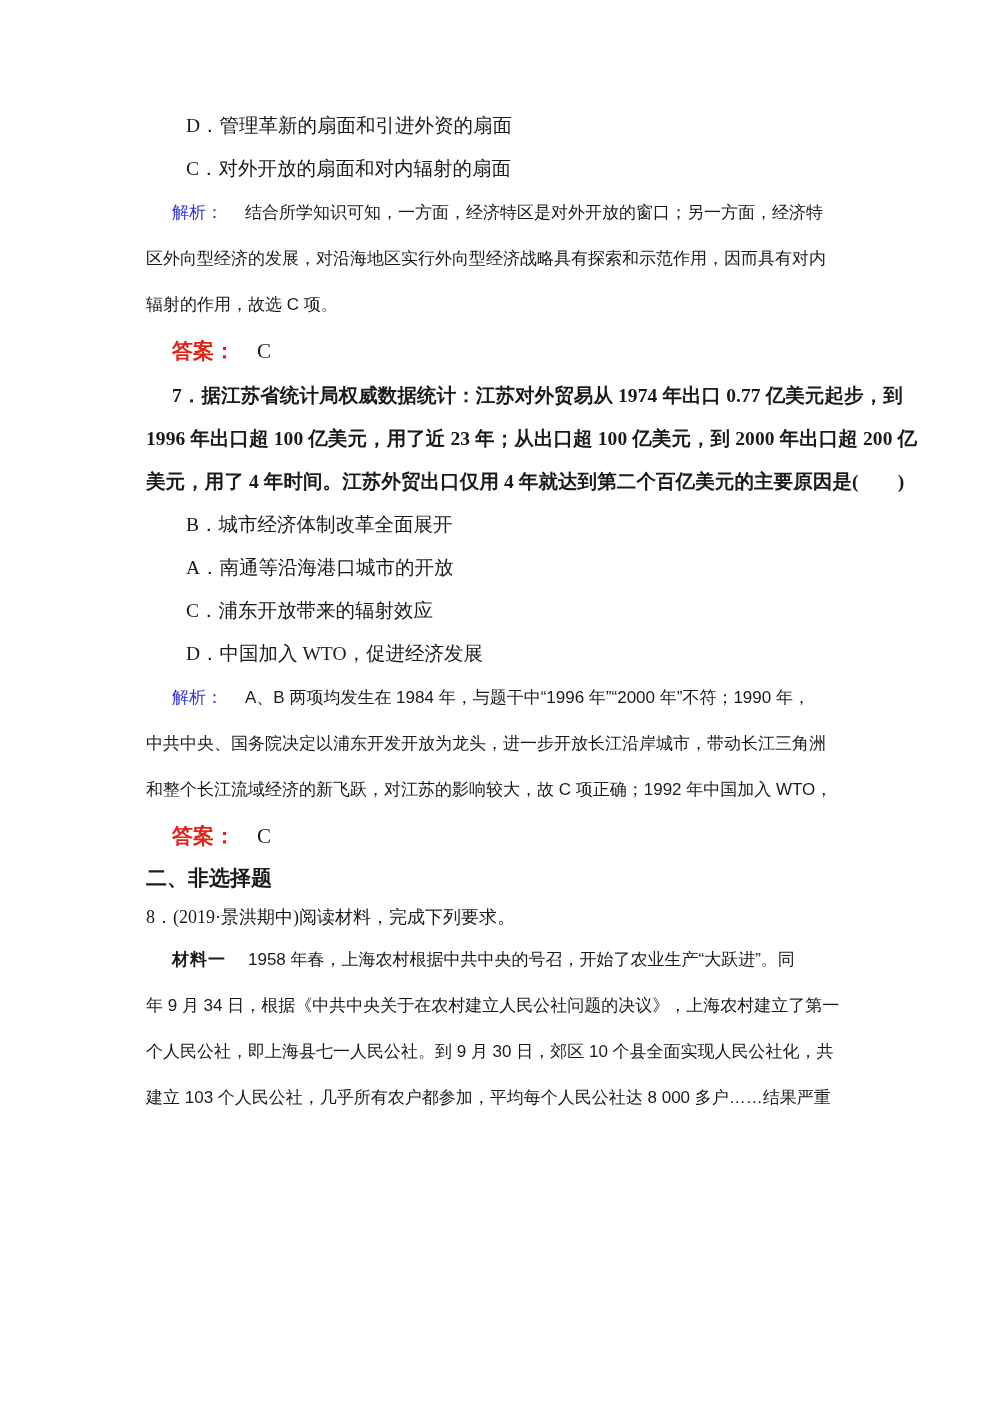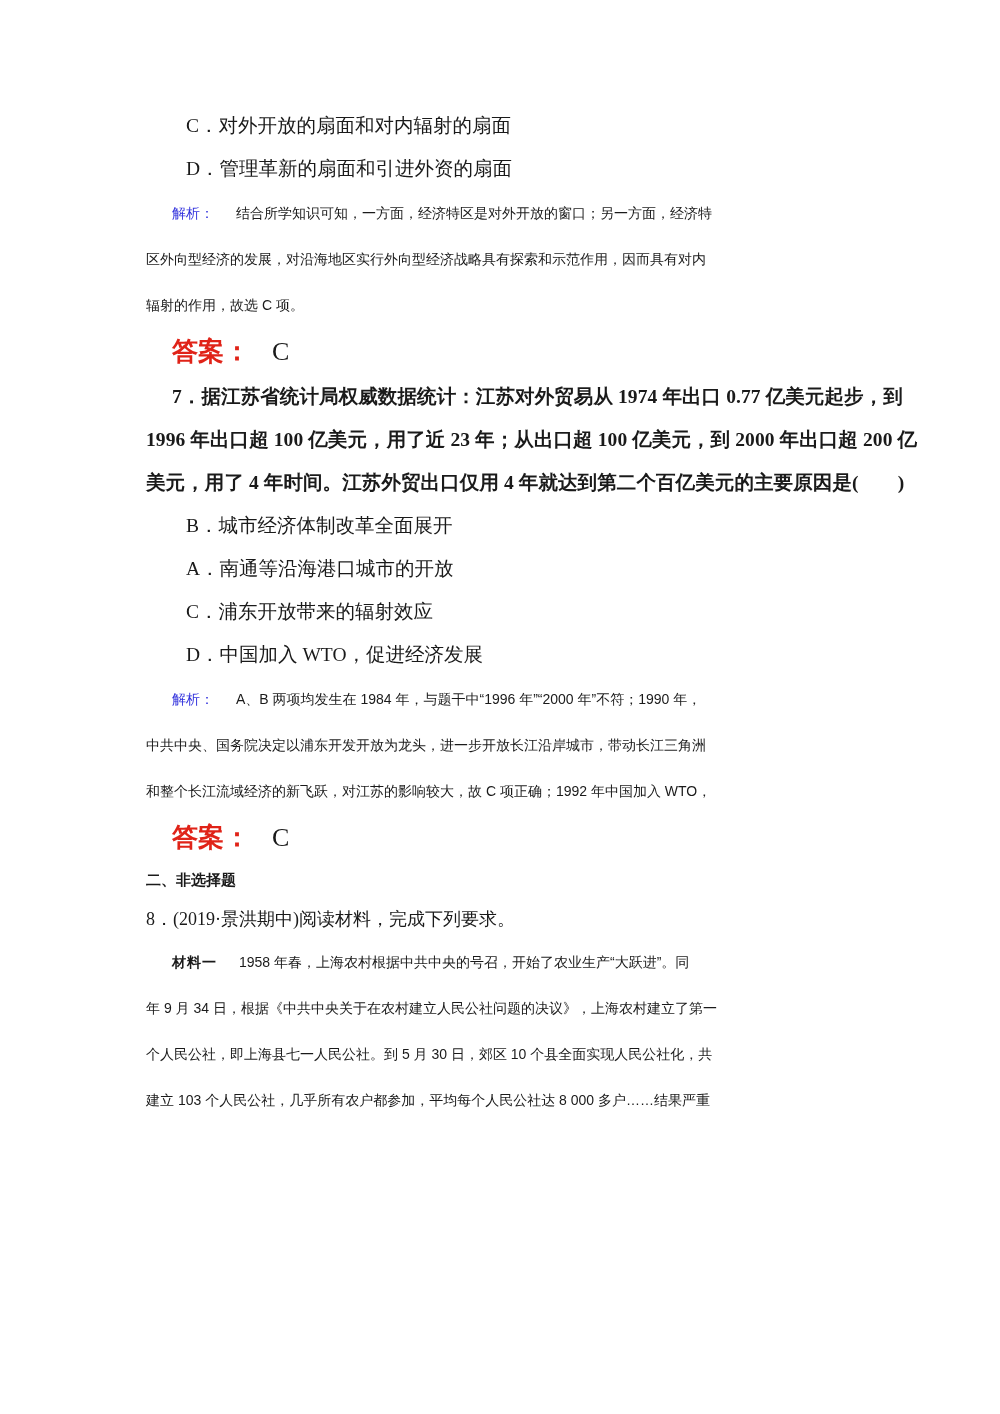--- a/index.html
+++ b/index.html
@@ -36,50 +36,50 @@
   .opt {
     font-size: 19.5px;
     line-height: 43px;
     padding-left: 40px;
     white-space: nowrap;
   }
 
   
   .hei {
     font-family: "Liberation Sans", "DejaVu Sans", sans-serif;
-    font-size: 14px;
+    font-size: 17px;
     line-height: 46px;
     text-align: justify;
     text-justify: inter-ideograph;
   }
   .label-jiexi {
     color: #3333dd;
     font-family: "Liberation Sans", "DejaVu Sans", sans-serif;
     font-weight: normal;
   }
   .label-daan {
     color: #e02318;
     font-family: "Liberation Sans", "DejaVu Sans", sans-serif;
     font-weight: bold;
   }
   .daan-line {
-    font-size: 26px;
+    font-size: 21px;
     line-height: 46px;
     padding-left: 26px;
     white-space: nowrap;
   }
   .daan-val {
     font-family: "Liberation Serif", serif;
     color: #1a1a1a;
     padding-left: 22px;
   }
   .sec-head {
     font-family: "Liberation Sans", "DejaVu Sans", sans-serif;
     font-weight: bold;
-    font-size: 15px;
+    font-size: 21px;
     line-height: 38px;
     white-space: nowrap;
   }
   .q-head {
     font-size: 18px;
     line-height: 40px;
     white-space: nowrap;
   }
   .mat-label {
     font-family: "Liberation Sans", "DejaVu Sans", sans-serif;
@@ -87,22 +87,22 @@
     letter-spacing: 1px;
   }
   .nowrap { white-space: nowrap; }
 </style>
 </head>
 <body>
 
 <div id="page">
   <div class="doc-body">
 
+    <div class="opt">D．管理革新的扇面和引进外资的扇面</div>
     <div class="opt">C．对外开放的扇面和对内辐射的扇面</div>
-    <div class="opt">D．管理革新的扇面和引进外资的扇面</div>
 
     <div class="hei">
       <div class="indent-1 nowrap">
         <span class="label-jiexi">解析：</span><span style="display:inline-block;width:22px;"></span><span>结合所学知识可知，一方面，经济特区是对外开放的窗口；另一方面，经济特</span>
       </div>
       <div>区外向型经济的发展，对沿海地区实行外向型经济战略具有探索和示范作用，因而具有对内</div>
       <div>辐射的作用，故选 C 项。</div>
     </div>
 
     <div class="daan-line">
@@ -134,19 +134,19 @@
 
     <div class="sec-head">二、非选择题</div>
 
     <div class="q-head">8．(2019·景洪期中)阅读材料，完成下列要求。</div>
 
     <div class="hei">
       <div class="indent-1 nowrap">
         <span class="mat-label">材料一</span><span style="display:inline-block;width:22px;"></span><span>1958 年春，上海农村根据中共中央的号召，开始了农业生产“大跃进”。同</span>
       </div>
       <div>年 9 月 34 日，根据《中共中央关于在农村建立人民公社问题的决议》，上海农村建立了第一</div>
-      <div>个人民公社，即上海县七一人民公社。到 5 月 30 日，郊区 10 个县全面实现人民公社化，共</div>
+      <div>个人民公社，即上海县七一人民公社。到 9 月 30 日，郊区 10 个县全面实现人民公社化，共</div>
       <div>建立 103 个人民公社，几乎所有农户都参加，平均每个人民公社达 8 000 多户……结果严重</div>
 
     </div>
 
   </div>
 </div>
 
 </body></html>

